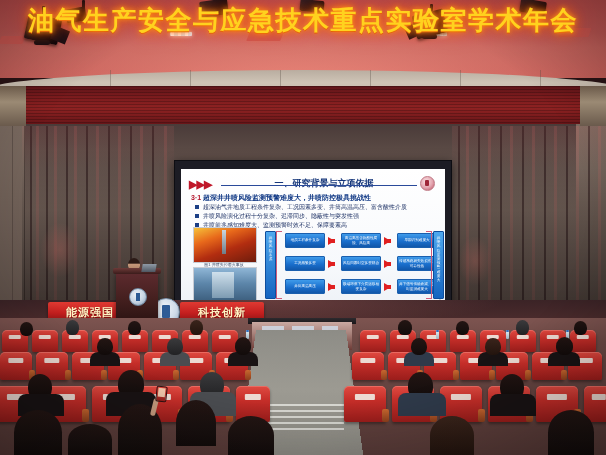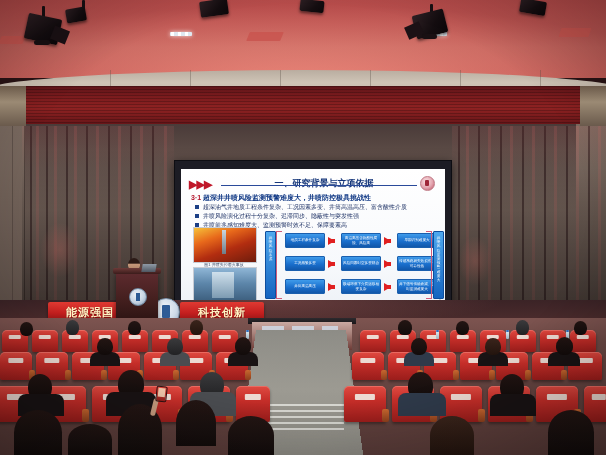--- a/index.html
+++ b/index.html
@@ -244,20 +244,21 @@
     <div class="soffit-seam" style="left:300px"></div>
     <div class="soffit-seam" style="left:390px"></div>
     <div class="soffit-seam" style="left:480px"></div>
     <div class="soffit-seam" style="left:560px"></div>
   </div>
   <div class="soffit-shadow"></div>
 
   <div class="banner"></div>
   <div class="banner-side" style="left:0"></div>
   <div class="banner-side" style="left:580px"></div>
+  <div class="banner-text">油气生产安全与应急技术重点实验室学术年会</div>
 
   <div class="wall"></div>
   <div class="wall-panel" style="left:0;top:124px;width:24px;height:190px;"></div>
   <div class="wall-panel" style="left:0;top:124px;width:12px;height:190px;opacity:.6;"></div>
   <div class="wall-panel" style="left:576px;top:124px;width:30px;height:190px;"></div>
 
   <div class="curtain cur-left">
     <div class="pleat" style="left:8px"></div>
       <div class="pleat-hi" style="left:14px"></div>
     <div class="pleat" style="left:24px"></div>

